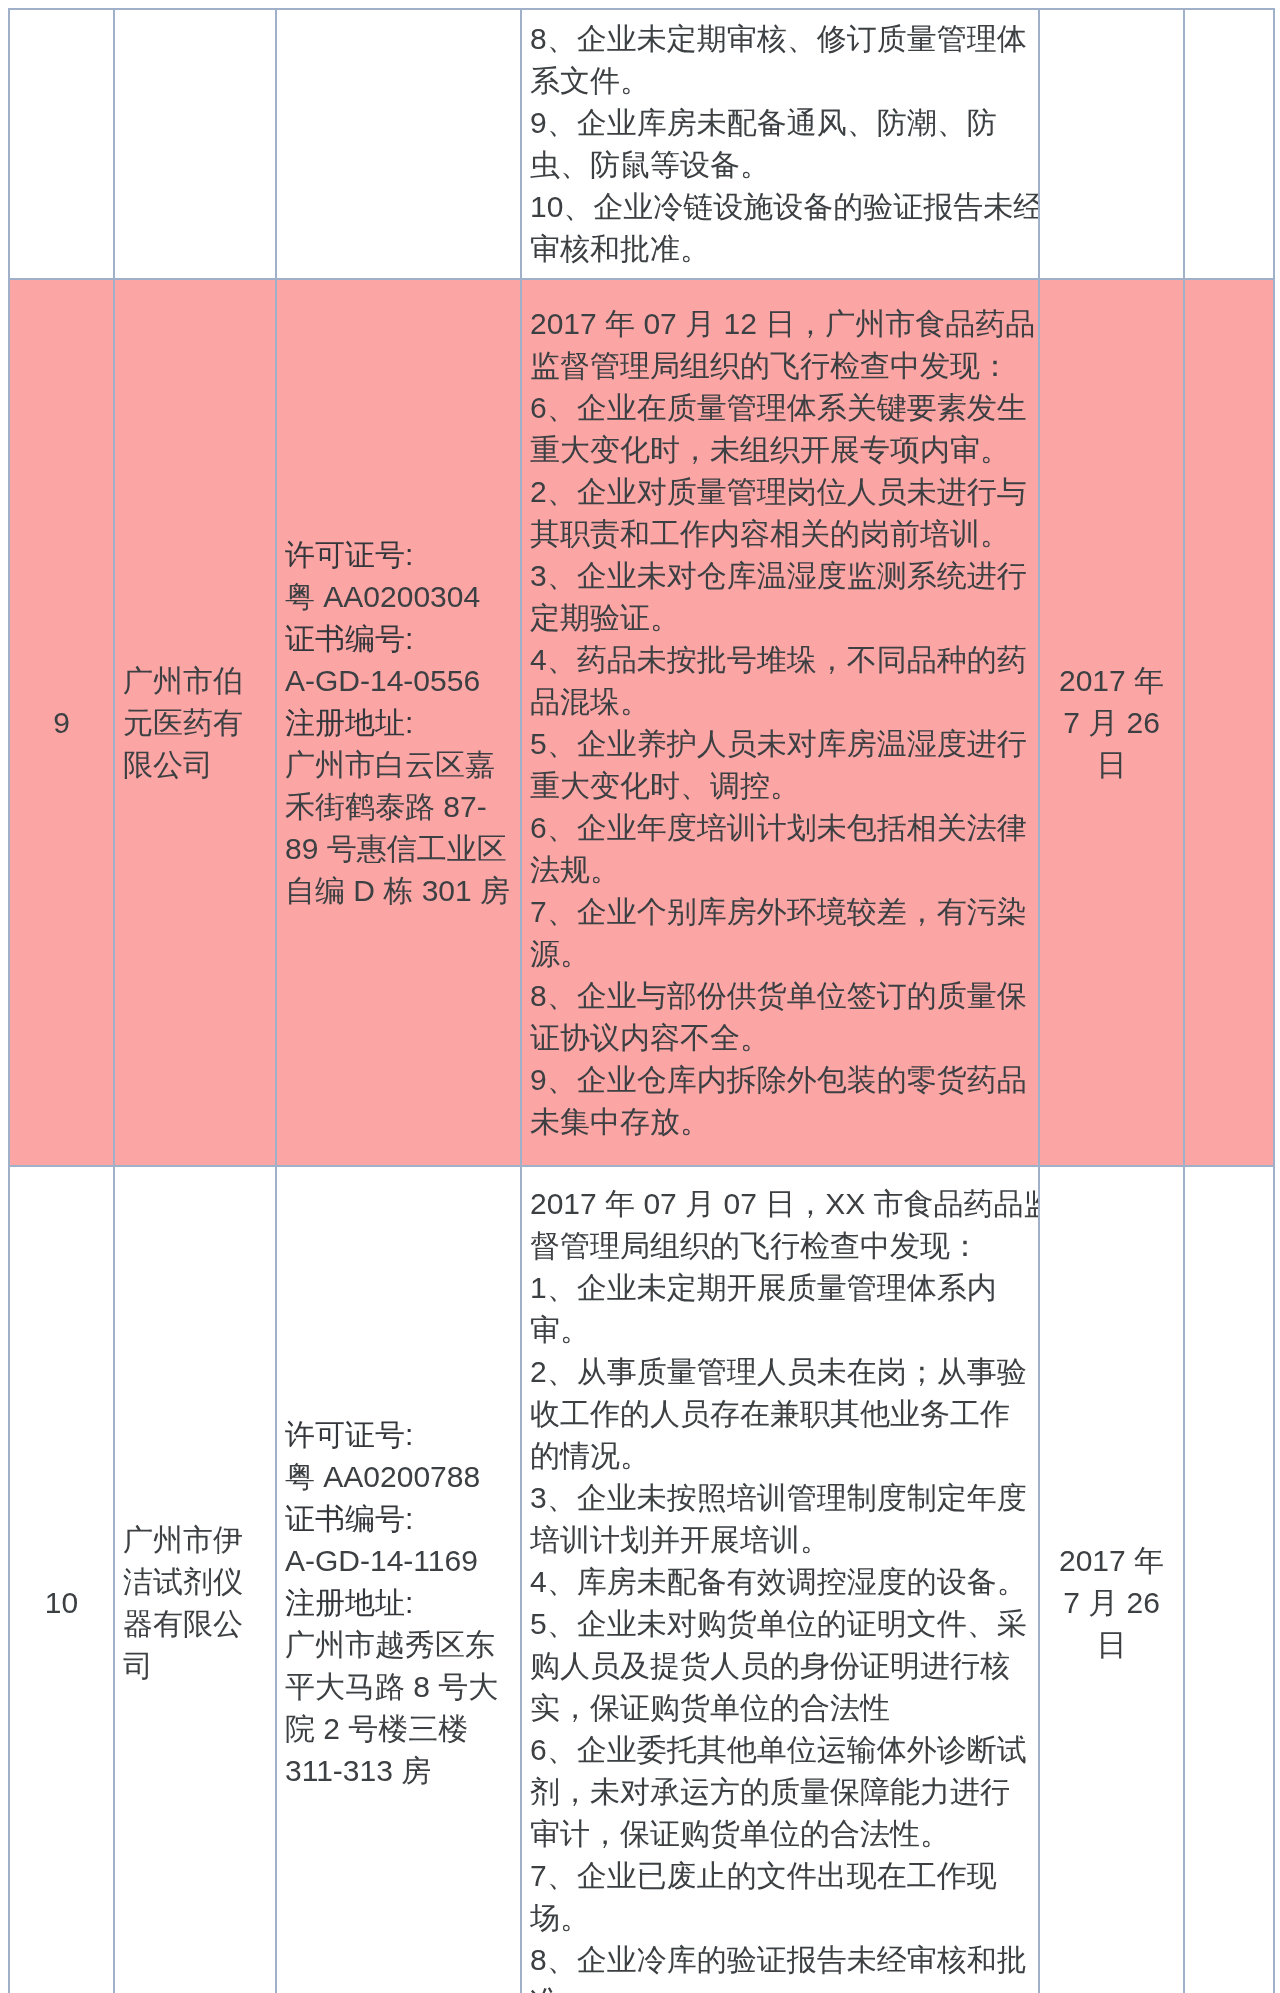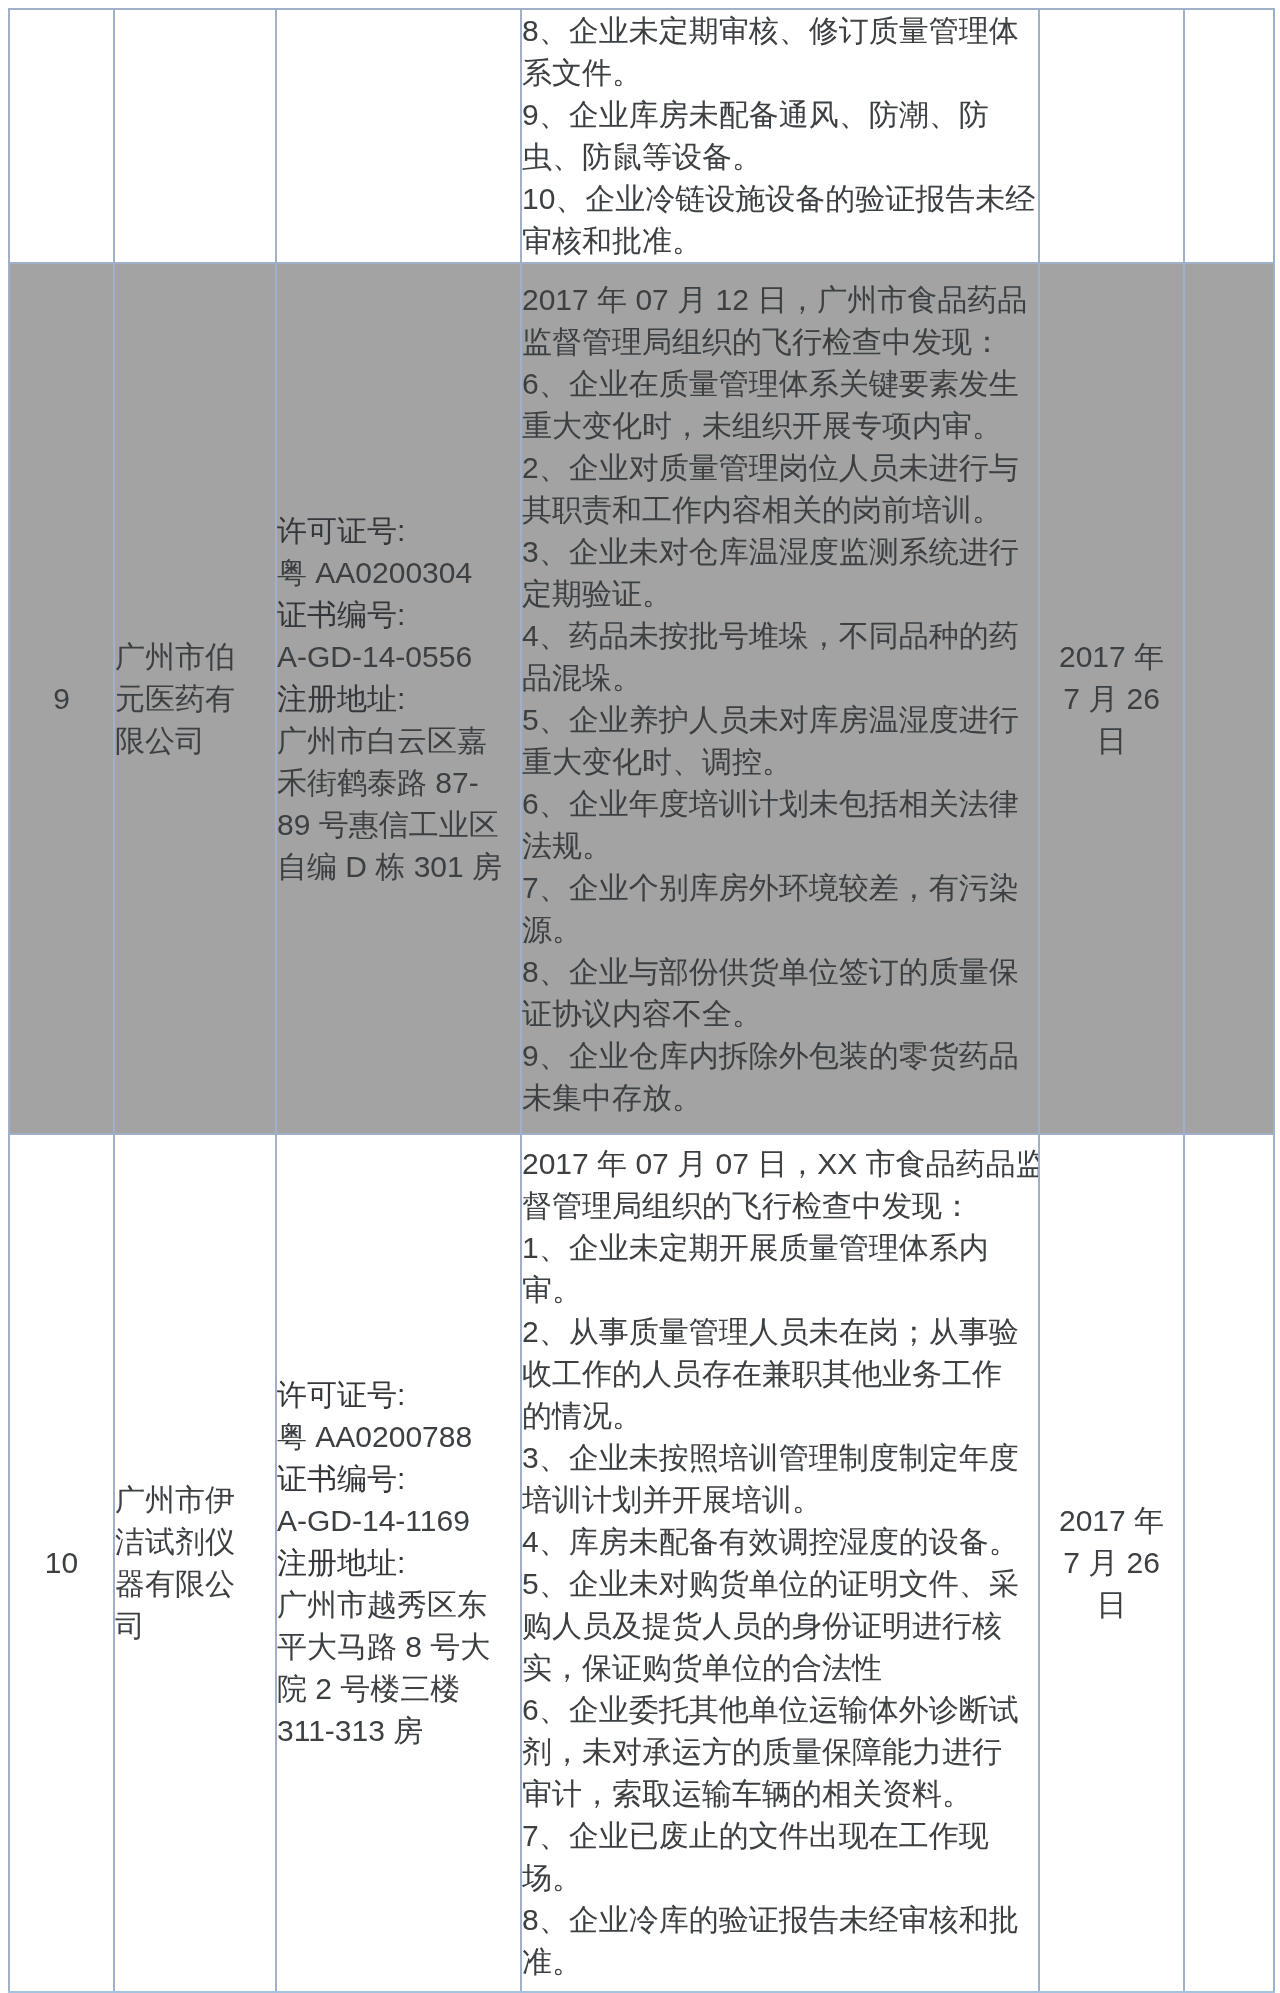--- a/index.html
+++ b/index.html
@@ -11,27 +11,27 @@
   }
   table.insp{
     position:absolute;left:8px;top:8px;
     width:1265px;
     border-collapse:collapse;
     table-layout:fixed;
   }
   table.insp td{
     border:2px solid #9fb0c8;
     vertical-align:middle;
-    padding:0;
+    padding:8px;
     overflow:hidden;
   }
   tr.row-0 td{height:249px;}
   tr.row-1 td{height:869px;}
   tr.row-2 td{height:856px;}
-  tr.highlighted td{background:#a3a3a3;}
+  tr.highlighted td{background:#fca5a5;}
   tr.row-2 td{border-bottom-color:#a3c3e0;}
   .ln{
     font-size:30px;
     line-height:42px;
     white-space:nowrap;
   }
   .lbl{font-weight:normal;color:#33363a;}
   td.col-num,td.col-date{text-align:center;}
   td.col-company{padding-left:23px;}
   td.col-license{padding-left:12px;padding-right:4px;}
@@ -144,21 +144,21 @@
           <div class="ln">收工作的人员存在兼职其他业务工作</div>
           <div class="ln">的情况。</div>
           <div class="ln">3、企业未按照培训管理制度制定年度</div>
           <div class="ln">培训计划并开展培训。</div>
           <div class="ln">4、库房未配备有效调控湿度的设备。</div>
           <div class="ln">5、企业未对购货单位的证明文件、采</div>
           <div class="ln">购人员及提货人员的身份证明进行核</div>
           <div class="ln">实，保证购货单位的合法性</div>
           <div class="ln">6、企业委托其他单位运输体外诊断试</div>
           <div class="ln">剂，未对承运方的质量保障能力进行</div>
-          <div class="ln">审计，索取运输车辆的相关资料。</div>
+          <div class="ln">审计，保证购货单位的合法性。</div>
           <div class="ln">7、企业已废止的文件出现在工作现</div>
           <div class="ln">场。</div>
           <div class="ln">8、企业冷库的验证报告未经审核和批</div>
           <div class="ln">准。</div>
         </td>
         <td class="col-date">
           <div class="ln">2017 年</div>
           <div class="ln">7 月 26</div>
           <div class="ln">日</div>
         </td>

